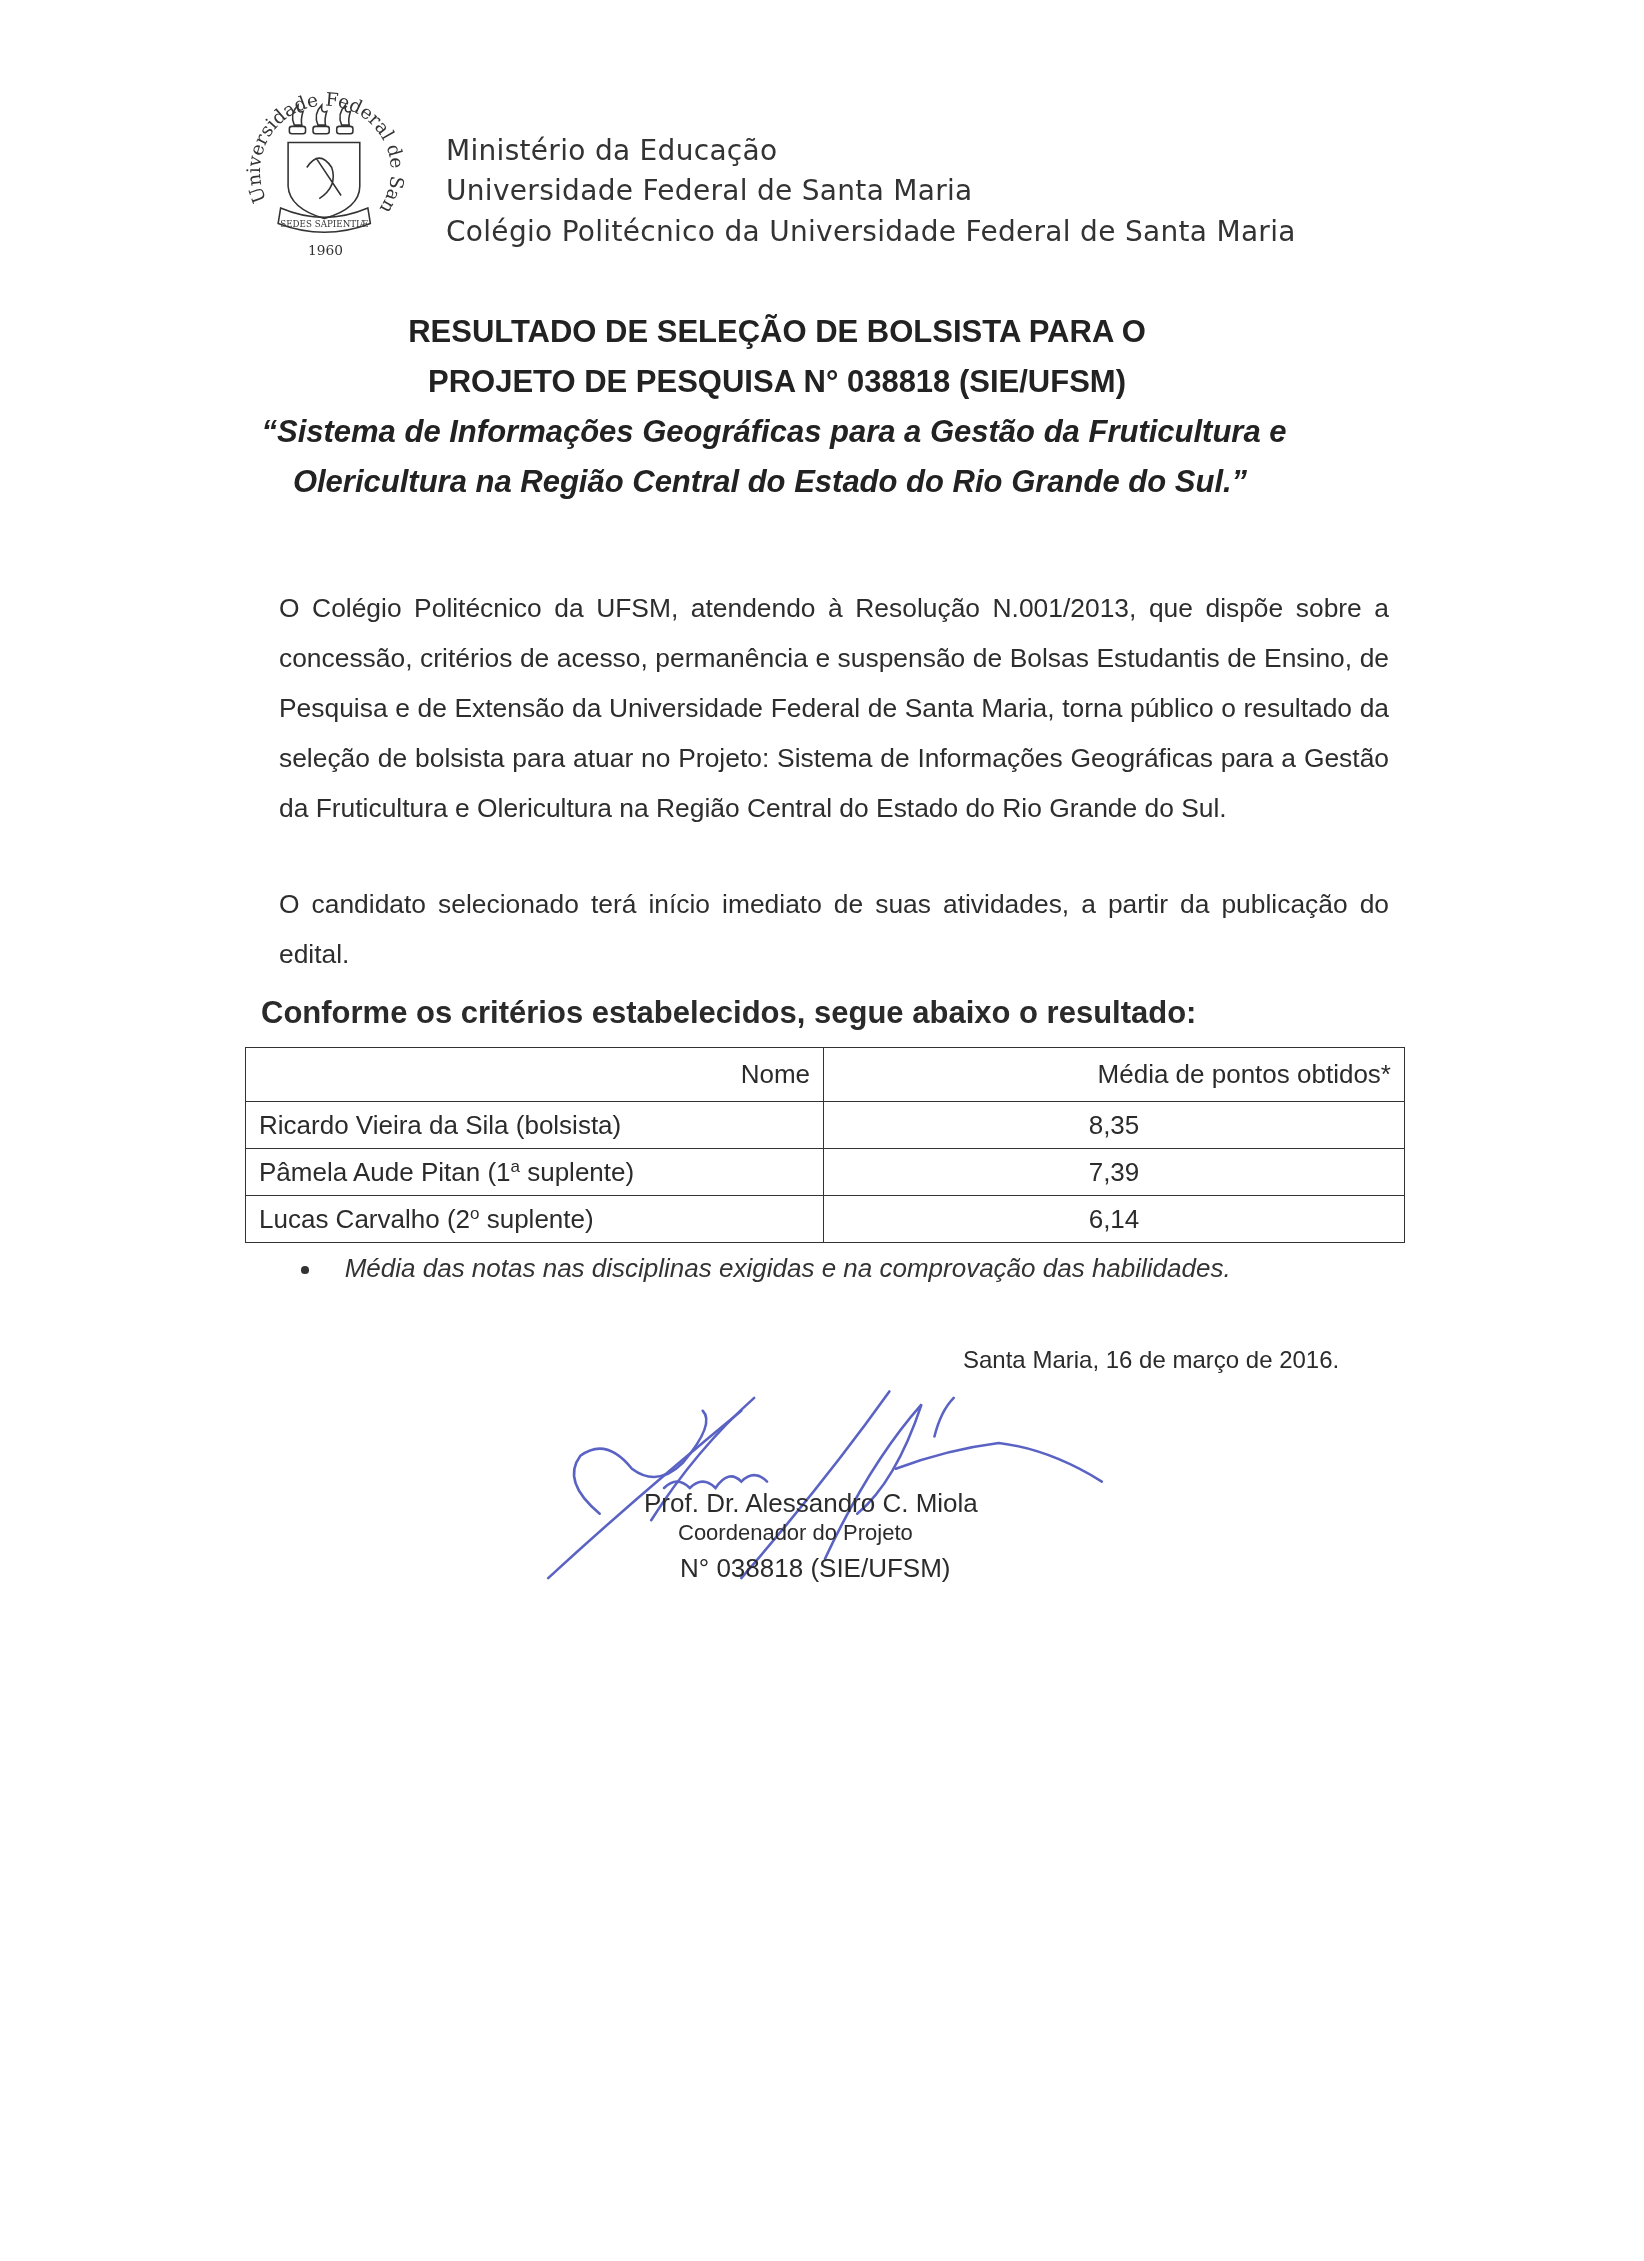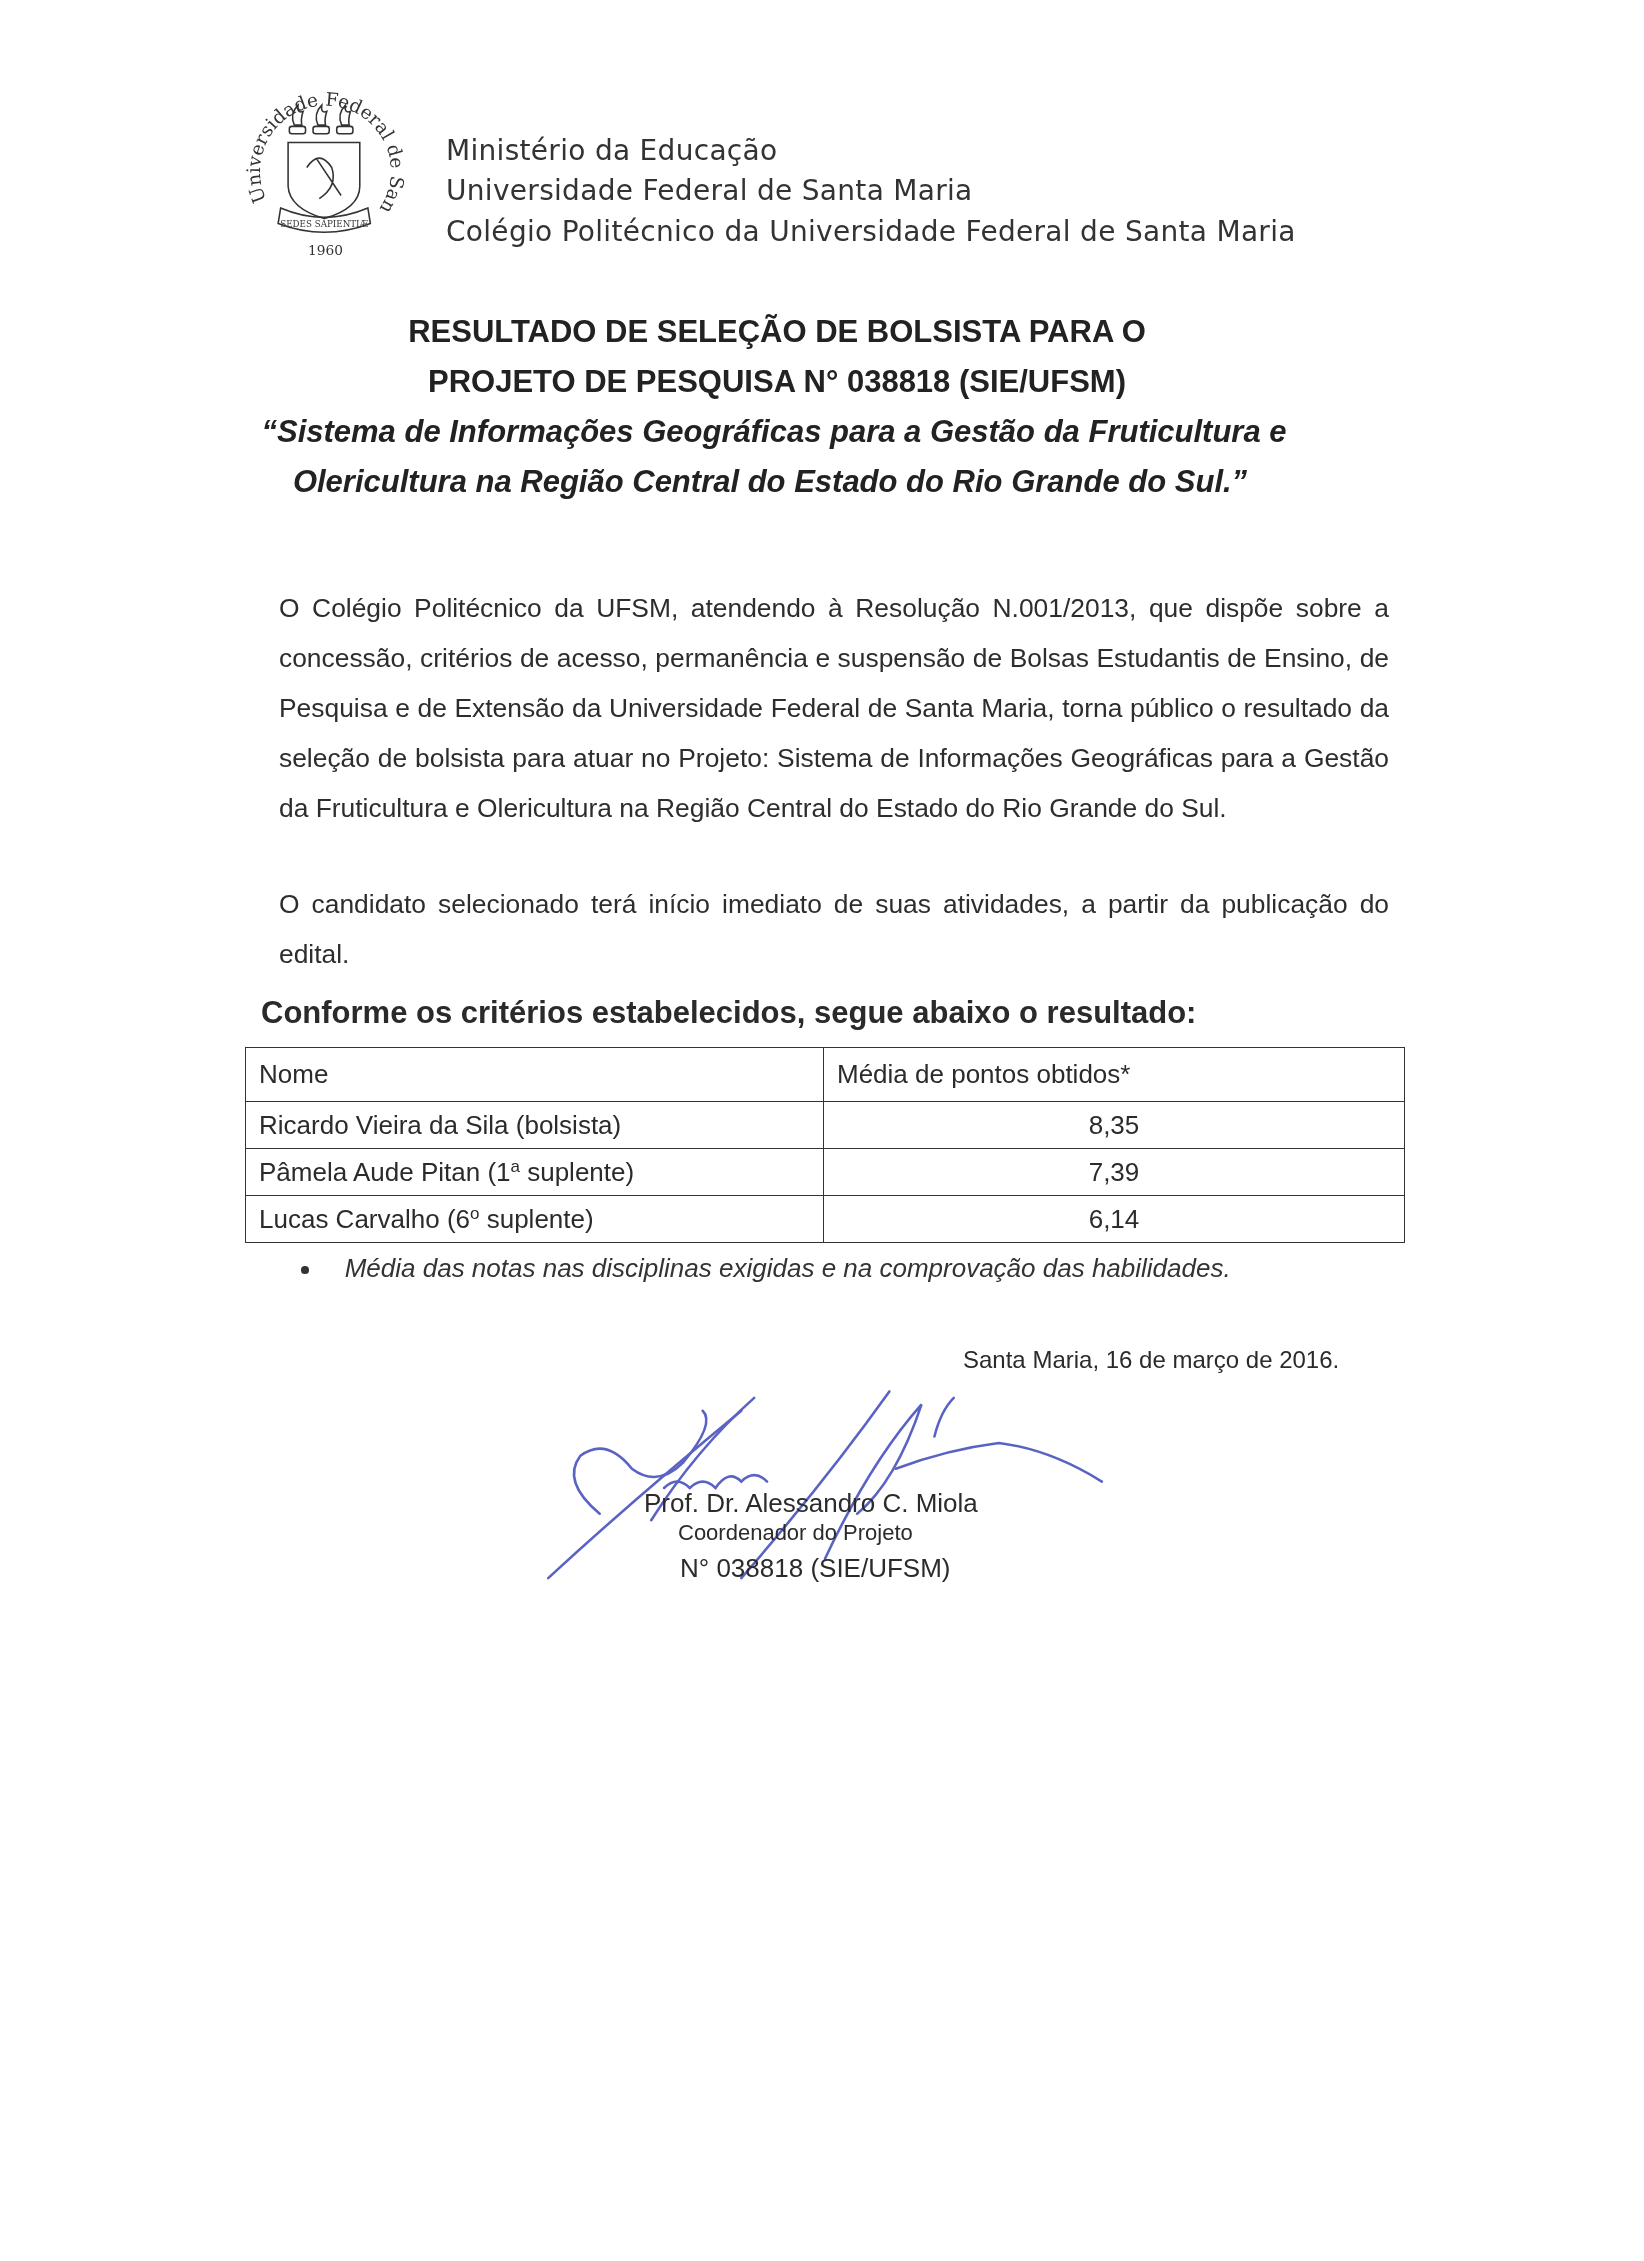--- a/index.html
+++ b/index.html
@@ -26,21 +26,21 @@
   .body-text { left: 263px; width: 1142px; font-size: 26.4px; line-height: 50px; text-align: justify; color: #2d2d2d; }
   .body-text p { margin: 16px; }
   .p1 { top: 567px; }
   .p2 { top: 863px; }
 
   .crit { left: 261px; top: 995px; font-size: 31px; font-weight: bold; color: #2a2a2a; white-space: nowrap; }
 
   
   table.results { position: absolute; left: 245px; top: 1047px; width: 1160px; border-collapse: collapse; font-size: 26px; color: #2b2b2b; }
   table.results td, table.results th { border: 1.6px solid #333; height: 46px; padding: 0 13px; font-weight: normal; }
-  table.results th { text-align: left; height: 53px; }
+  table.results th { text-align: right; height: 53px; }
   table.results td.name { text-align: left; width: 551px; }
   table.results td.score { text-align: center; }
   sup { font-size: 17px; vertical-align: 9px; }
 
   .note { left: 301px; top: 1253px; font-size: 26px; font-style: italic; color: #333; white-space: nowrap; }
   .note .bullet { display: inline-block; width: 7.7px; height: 7.7px; border-radius: 50%; background: #333; margin-right: 36px; vertical-align: middle; }
 
   .date { left: 963px; top: 1346px; font-size: 24px; white-space: nowrap; }
 
   .sig-name { left: 644px; top: 1488px; font-size: 26px; white-space: nowrap; }
@@ -107,21 +107,21 @@
   <tbody>
     <tr>
       <td class="name"><span>Ricardo Vieira da Sila (bolsista)</span></td>
       <td class="score">8,35</td>
     </tr>
     <tr>
       <td class="name"><span>Pâmela Aude Pitan (1</span><sup>a</sup><span> suplente)</span></td>
       <td class="score">7,39</td>
     </tr>
     <tr>
-      <td class="name"><span>Lucas Carvalho (6</span><sup>o</sup><span> suplente)</span></td>
+      <td class="name"><span>Lucas Carvalho (2</span><sup>o</sup><span> suplente)</span></td>
       <td class="score">6,14</td>
     </tr>
   </tbody>
 </table>
 
 <div class="abs note">
   <span class="bullet"></span><span>Média das notas nas disciplinas exigidas e na comprovação das habilidades.</span>
 </div>
 
 <div class="abs date">Santa Maria, 16 de março de 2016.</div>

